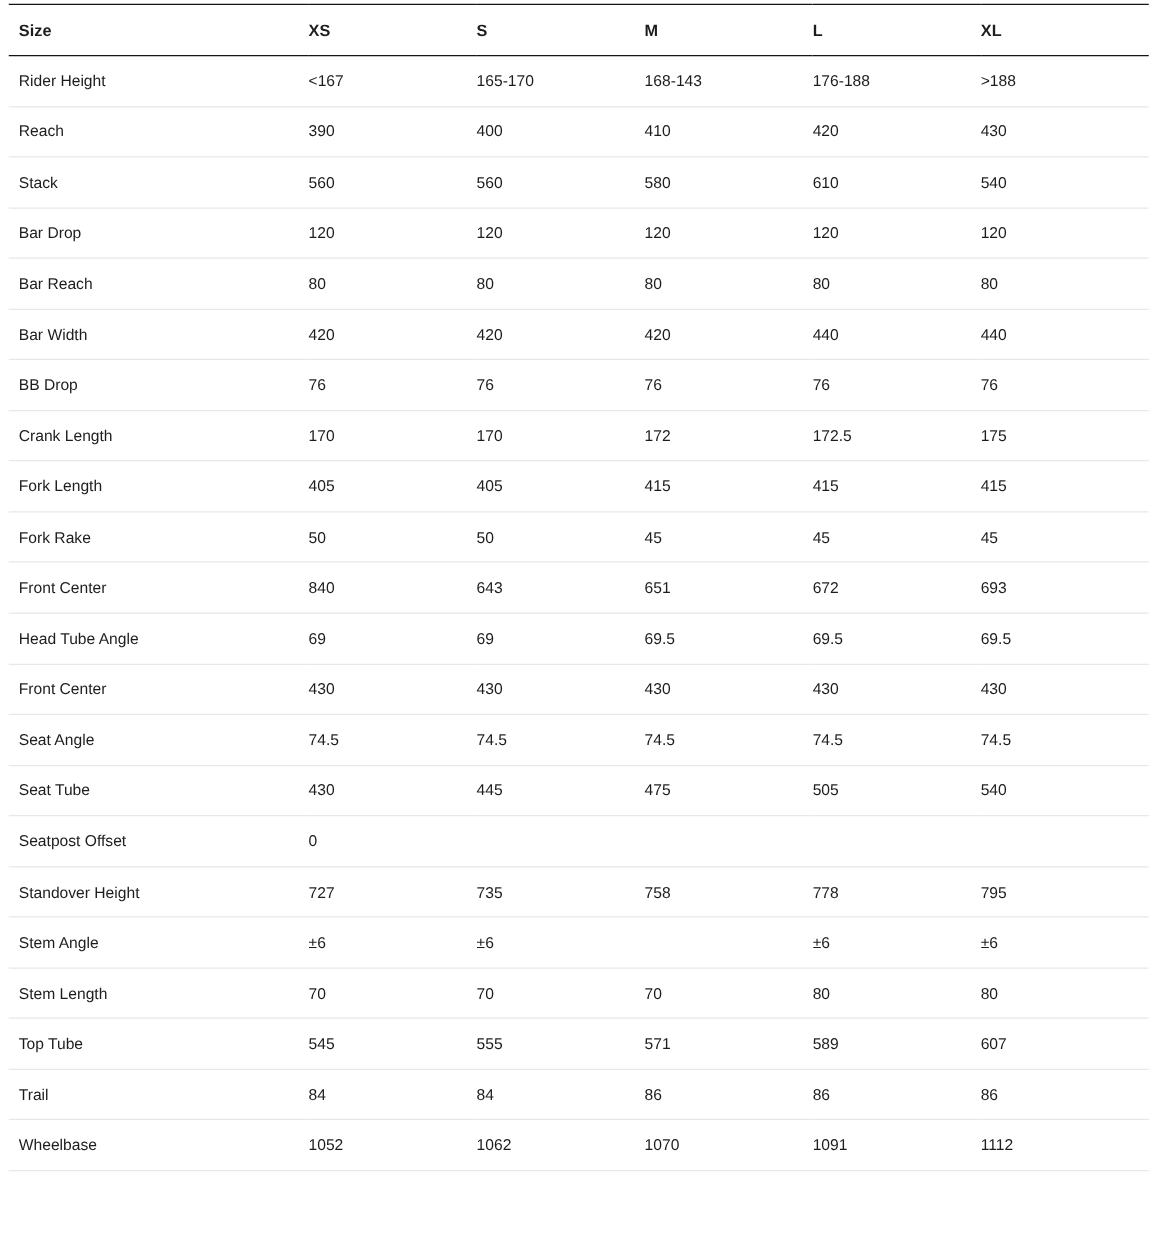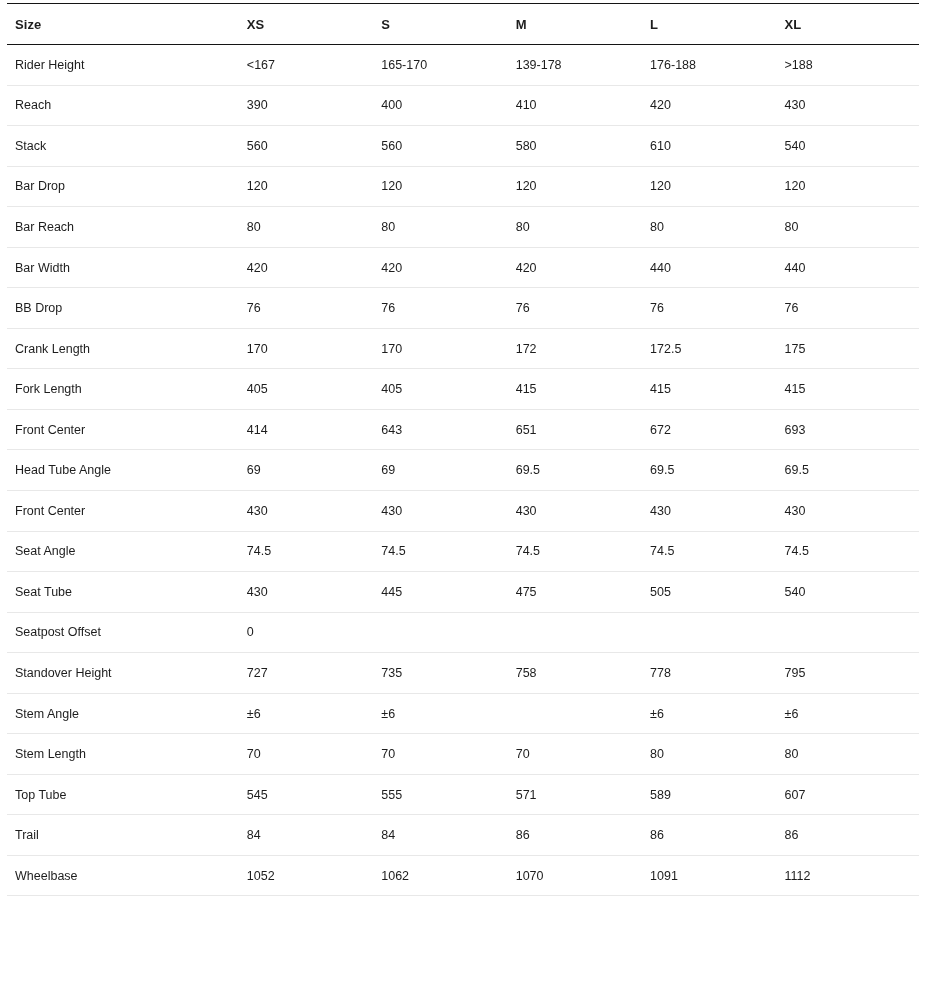--- a/index.html
+++ b/index.html
@@ -69,21 +69,21 @@
           <th>M</th>
           <th>L</th>
           <th>XL</th>
         </tr>
     </thead>
     <tbody>
         <tr>
           <th>Rider Height</th>
           <td>&lt;167</td>
           <td>165-170</td>
-          <td>139-178</td>
+          <td>168-143</td>
           <td>176-188</td>
           <td>&gt;188</td>
         </tr>
         <tr>
           <th>Reach</th>
           <td>390</td>
           <td>400</td>
           <td>410</td>
           <td>420</td>
           <td>430</td>
@@ -138,22 +138,30 @@
         </tr>
         <tr>
           <th>Fork Length</th>
           <td>405</td>
           <td>405</td>
           <td>415</td>
           <td>415</td>
           <td>415</td>
         </tr>
         <tr>
+          <th>Fork Rake</th>
+          <td>50</td>
+          <td>50</td>
+          <td>45</td>
+          <td>45</td>
+          <td>45</td>
+        </tr>
+        <tr>
           <th>Front Center</th>
-          <td>414</td>
+          <td>840</td>
           <td>643</td>
           <td>651</td>
           <td>672</td>
           <td>693</td>
         </tr>
         <tr>
           <th>Head Tube Angle</th>
           <td>69</td>
           <td>69</td>
           <td>69.5</td>

